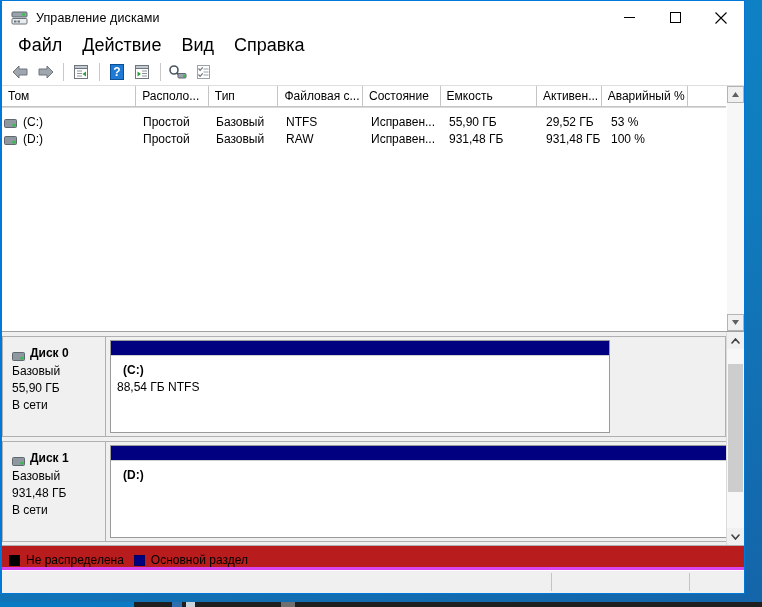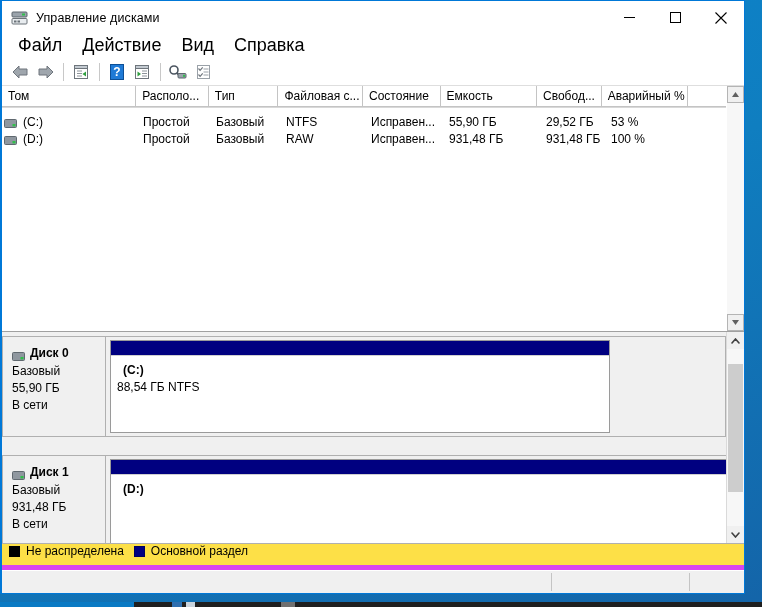--- a/index.html
+++ b/index.html
@@ -171,21 +171,21 @@
   }
   .graph-inner {
     flex: 1 1 auto;
     position: relative;
     overflow: hidden;
     padding-top: 4px;
   }
   .disk-row {
     display: flex;
     height: 101px;
-    margin-bottom: 18px;
+    margin-bottom: 4px;
   }
   .disk-info {
     width: 104px;
     flex: none;
     border: 1px solid #b0b0b0;
     background: #f0f0f0;
     box-sizing: border-box;
     padding: 8px 0 0 9px;
     font-size: 12px;
     color: #000;
@@ -248,24 +248,24 @@
   }
   .g-track { flex: 1 1 auto; position: relative; background: #f7f7f7; }
   .g-thumb {
     position: absolute; left: 1px; right: 1px;
     background: #cdcdcd;
   }
   
   .legend {
     height: 21px;
     flex: none;
-    background: #fde047;
+    background: #b91c1c;
     border-top: 1px solid #b0b0b0;
-    border-bottom: 5px solid #d946ef;
-    display: flex; align-items: flex-start;
+    border-bottom: 3px solid #d946ef;
+    display: flex; align-items: flex-end;
     padding-left: 7px;
     font-size: 12px;
   }
   .legend-item { display: flex; align-items: center; margin-right: 10px; }
   .legend-sw {
     width: 11px; height: 11px;
     margin-right: 6px;
     border: 1px solid rgba(0,0,0,.25);
     box-sizing: border-box;
   }
@@ -391,21 +391,21 @@
     <div class="list-pane">
       <div class="list-body">
 
         <div class="hdr-row">
           <div class="hdr-cell" style="width:135px">Том</div>
           <div class="hdr-cell" style="width:73px">Располо...</div>
           <div class="hdr-cell" style="width:70px">Тип</div>
           <div class="hdr-cell" style="width:85px">Файловая с...</div>
           <div class="hdr-cell" style="width:78px">Состояние</div>
           <div class="hdr-cell" style="width:97px">Емкость</div>
-          <div class="hdr-cell" style="width:65px">Свобод...</div>
+          <div class="hdr-cell" style="width:65px">Активен...</div>
           <div class="hdr-cell" style="width:87px">Аварийный %</div>
           <div class="hdr-cell" style="width:38px;border-right:none"></div>
         </div>
 
         <div style="height:5px"></div>
 
         <div class="grid-row">
           <div class="grid-cell" style="width:135px;padding-left:0">
             <span class="vol-icon">
               <svg width="13" height="9" viewBox="0 0 13 9">

